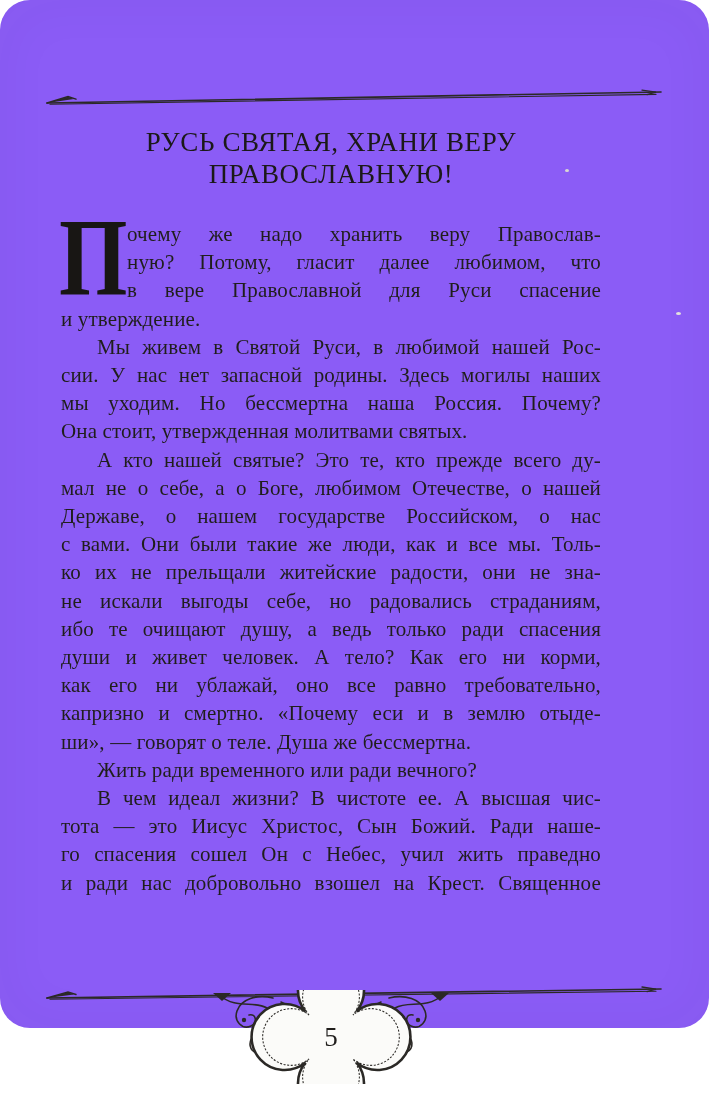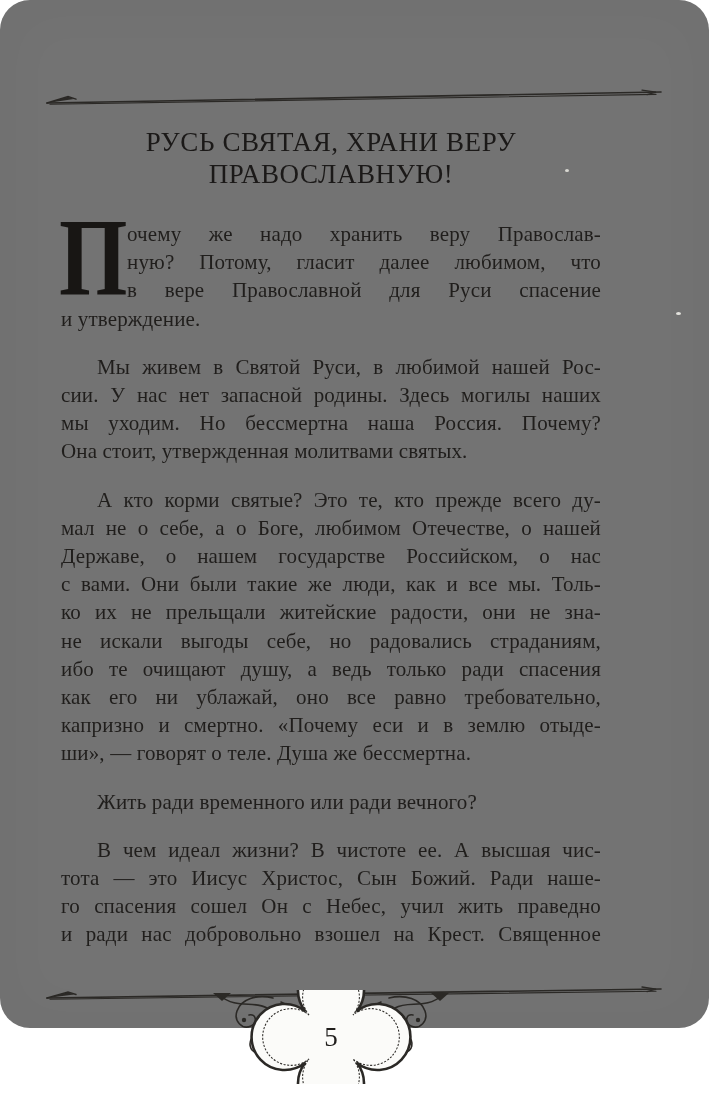--- a/index.html
+++ b/index.html
@@ -5,21 +5,21 @@
   * { margin: 0; padding: 0; box-sizing: border-box; }
   html, body { width: 709px; height: 1100px; }
   body {
     font-family: "Liberation Serif", serif;
     overflow: hidden;
   }
   .page {
     position: relative;
     width: 709px;
     height: 1028px;
-    background: #737373;
+    background: #8b5cf6;
     box-shadow: inset 0 0 60px rgba(60,55,45,0.04);
     color: #1e1c1a;
     border-radius: 30px;
   }
 
   
   .header-rule {
     position: absolute;
     left: 44px; top: 88px;
     width: 622px; height: 20px;
@@ -46,21 +46,21 @@
     width: 540px;
     font-size: 21px;
     line-height: 28.2px;
     letter-spacing: 0.15px;
     color: #201e1c;
   }
   .para { margin: 0; }
   .line { min-height: 28.2px; }
   .line-just { text-align: justify; text-align-last: justify; }
   .line-last { text-align: center; text-align-last: left; }
-  .line-indent { padding-left: 36px; margin-top: 20px; }
+  .line-indent { padding-left: 36px; }
 
   
   .dropcap {
     float: left;
     width: 62px;
     height: 80px;
     margin: 0 6px 0 -2px;
     position: relative;
   }
   .dropcap-glyph {
@@ -125,27 +125,28 @@
         <div class="line line-just">в вере Православной для Руси спасение</div>
         <div class="line line-last">и утверждение.</div>
       </div>
       <div class="para">
         <div class="line line-just line-indent">Мы живем в Святой Руси, в любимой нашей Рос-</div>
         <div class="line line-just">сии. У нас нет запасной родины. Здесь могилы наших</div>
         <div class="line line-just">мы уходим. Но бессмертна наша Россия. Почему?</div>
         <div class="line line-last">Она стоит, утвержденная молитвами святых.</div>
       </div>
       <div class="para">
-        <div class="line line-just line-indent">А кто корми святые? Это те, кто прежде всего ду-</div>
+        <div class="line line-just line-indent">А кто нашей святые? Это те, кто прежде всего ду-</div>
         <div class="line line-just">мал не о себе, а о Боге, любимом Отечестве, о нашей</div>
         <div class="line line-just">Державе, о нашем государстве Российском, о нас</div>
         <div class="line line-just">с вами. Они были такие же люди, как и все мы. Толь-</div>
         <div class="line line-just">ко их не прельщали житейские радости, они не зна-</div>
         <div class="line line-just">не искали выгоды себе, но радовались страданиям,</div>
         <div class="line line-just">ибо те очищают душу, а ведь только ради спасения</div>
+        <div class="line line-just">души и живет человек. А тело? Как его ни корми,</div>
         <div class="line line-just">как его ни ублажай, оно все равно требовательно,</div>
         <div class="line line-just">капризно и смертно. «Почему еси и в землю отыде-</div>
         <div class="line line-last">ши», — говорят о теле. Душа же бессмертна.</div>
       </div>
       <div class="para">
         <div class="line line-last line-indent">Жить ради временного или ради вечного?</div>
       </div>
       <div class="para">
         <div class="line line-just line-indent">В чем идеал жизни? В чистоте ее. А высшая чис-</div>
         <div class="line line-just">тота — это Иисус Христос, Сын Божий. Ради наше-</div>

